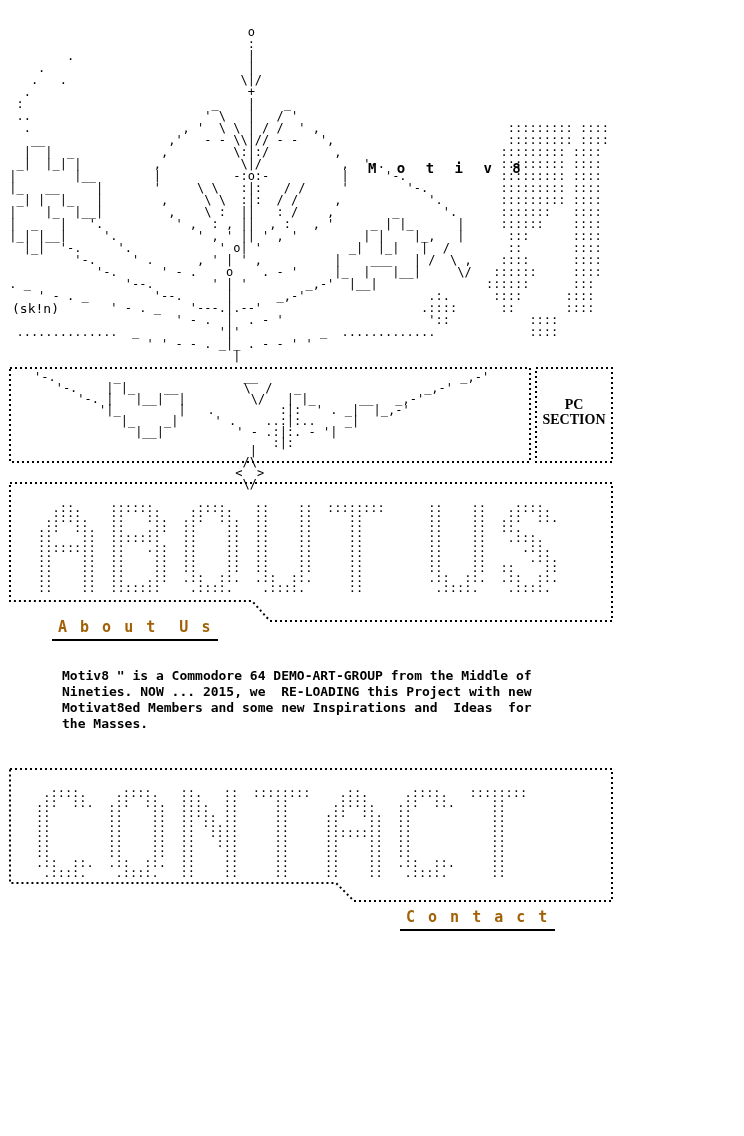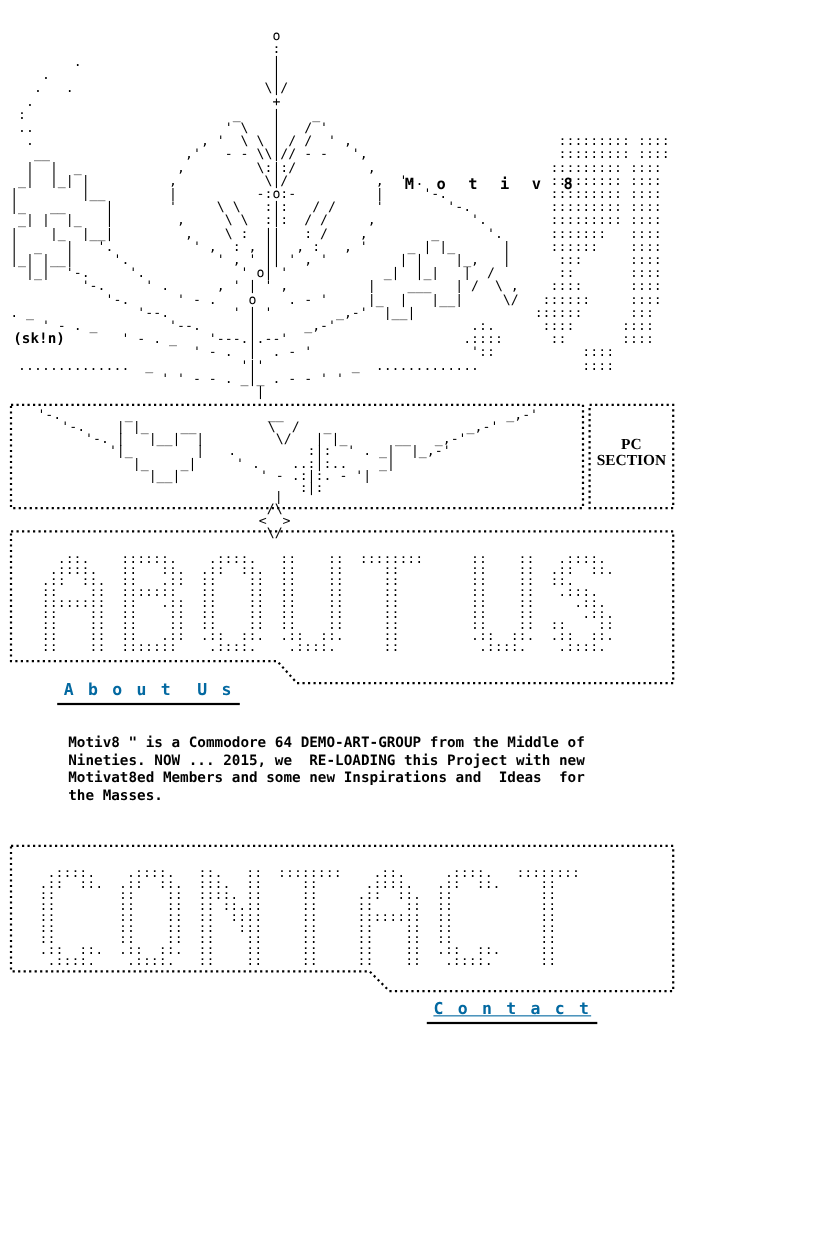--- a/index.html
+++ b/index.html
@@ -10,28 +10,28 @@
   }
   svg.frames{position:absolute;left:0;top:0;pointer-events:none;}
   svg.frames polygon{fill:none;stroke:#000;stroke-width:2;stroke-dasharray:2 3;}
   pre.art{position:absolute;margin:0;white-space:pre;font:12px/12px "DejaVu Sans Mono", monospace;}
   #top-art{left:2px;top:26px;}
   #box-art{left:14px;top:372px;line-height:11px;margin-left:20px;}
   #diamond-art{left:228px;top:446px;line-height:11px;}
   #about-art{left:38px;top:503px;line-height:10px;}
   #contact-art{left:36px;top:788px;line-height:10px;}
   .motiv8-title{position:absolute;left:326px;top:160px;font-weight:bold;font-size:14px;letter-spacing:6px;white-space:pre;margin-left:42px;}
-  .artist-tag{position:absolute;left:12px;top:301px;font-weight:bold;font-size:13px;text-align:center;}
+  .artist-tag{position:absolute;left:12px;top:301px;font-weight:normal;font-size:13px;text-align:center;}
   .pc-label{position:absolute;left:536px;top:397px;width:76px;text-align:center;
     font-weight:bold;font-size:14px;line-height:15px;white-space:pre-line;cursor:pointer;font-family:Liberation Serif, serif;}
-  .ascii-link{position:absolute;display:inline-block;color:#0369a1;text-decoration:none;
+  .ascii-link{position:absolute;display:inline-block;color:#a16207;text-decoration:none;
     font-weight:bold;font-size:15px;letter-spacing:2px;white-space:pre;
     border-bottom:2px solid #000;padding:0 6px 3px 6px;cursor:pointer;}
   .about-link{left:52px;top:618px;}
-  .contact-link{left:388px;top:908px;text-decoration:underline;}
+  .contact-link{left:400px;top:908px;}
   .paragraph{position:absolute;left:62px;top:668px;font-weight:bold;font-size:13px;line-height:16px;white-space:pre;}
 </style>
 </head>
 <body>
 
 <div>
 
   <svg class="frames" width="744" height="1136" viewBox="0 0 744 1136">
     <polygon points="10,368 530,368 530,462 10,462"></polygon>
     <polygon points="536,368 612,368 612,462 536,462"></polygon>

